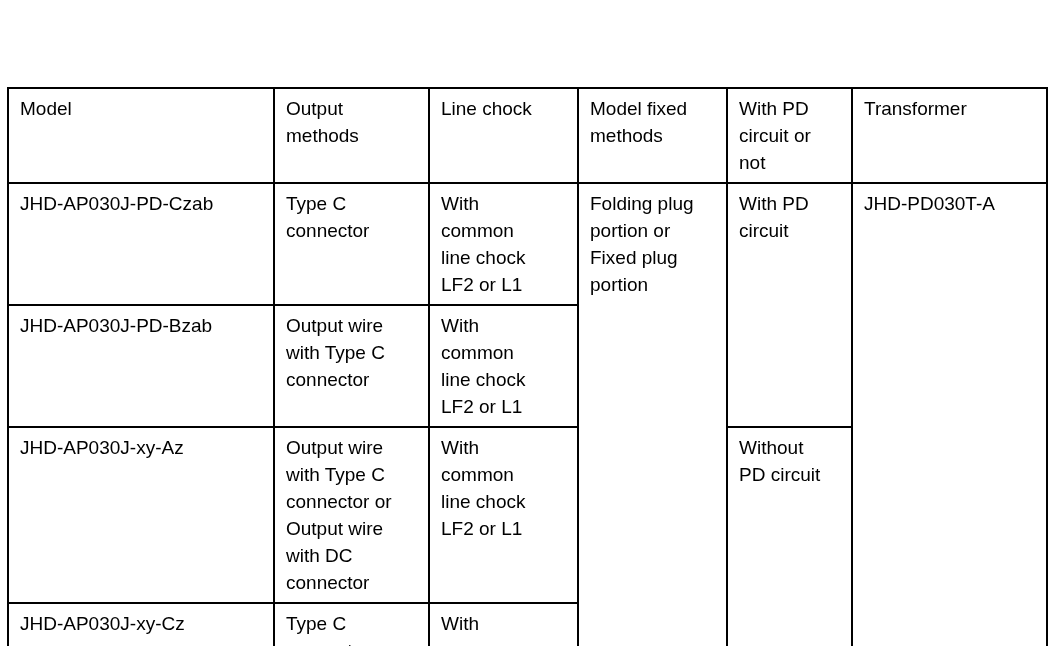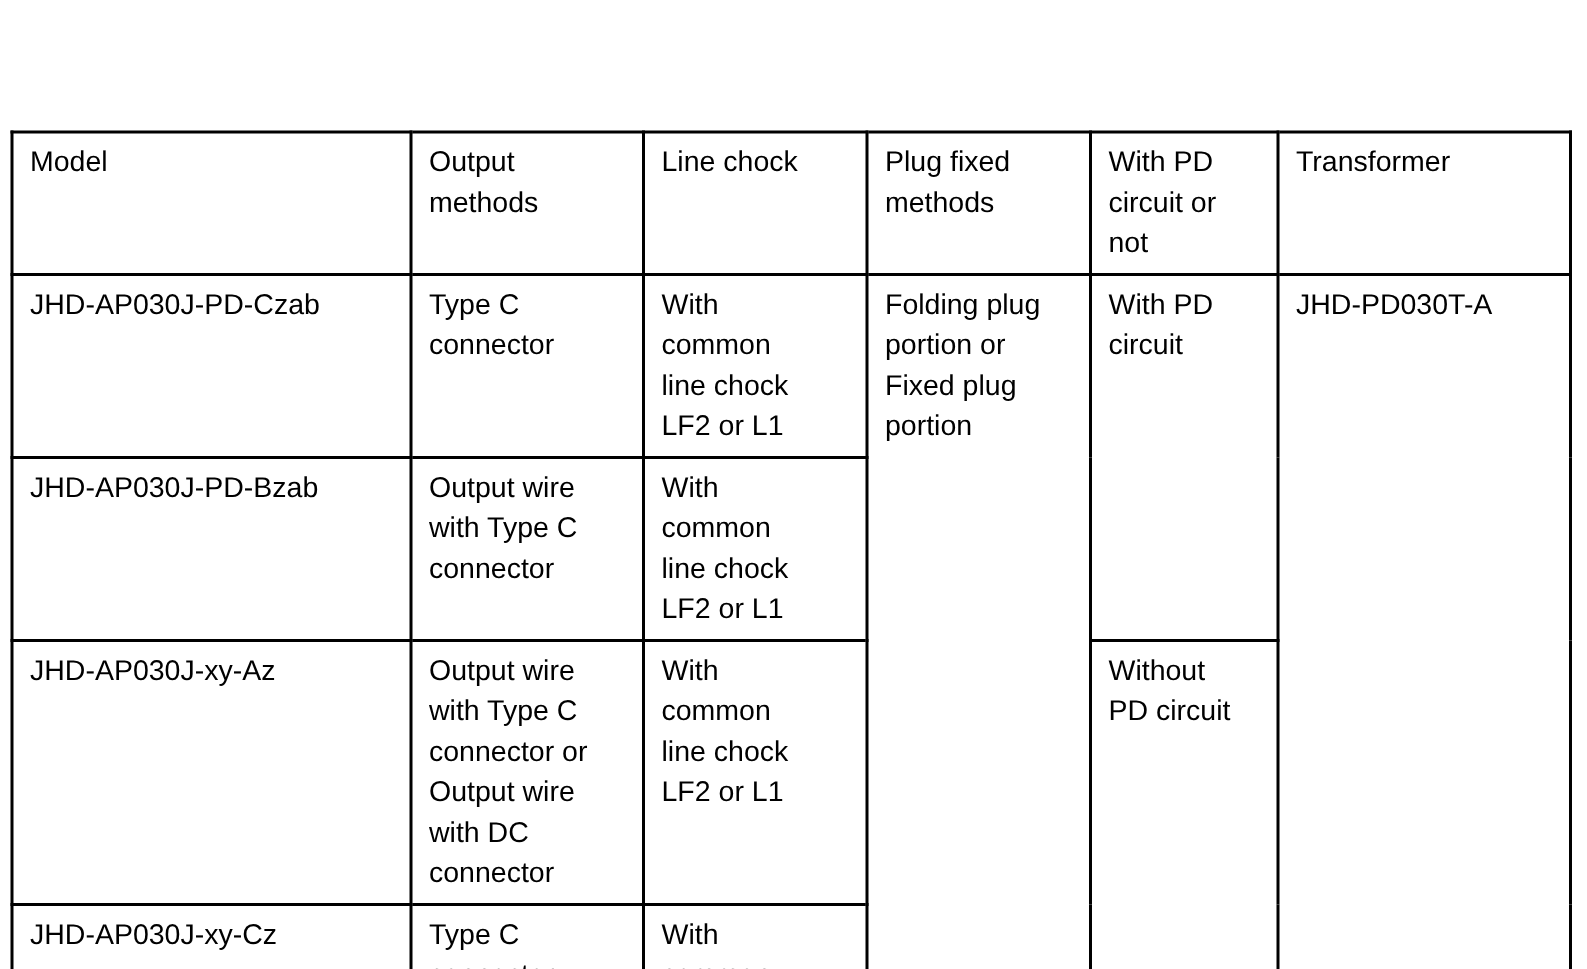--- a/index.html
+++ b/index.html
@@ -56,21 +56,21 @@
       <col style="width:149px">
       <col style="width:125px">
       <col style="width:195px">
     </colgroup>
     <tbody>
       <tr style="height:94px">
         <th>Model</th>
         <th>Output
 methods</th>
         <th>Line chock</th>
-        <th>Plug fixed
+        <th>Model fixed
 methods</th>
         <th>With PD
 circuit or
 not</th>
         <th>Transformer</th>
       </tr>
 
       <tr style="height:121px">
         <td>JHD-AP030J-PD-Czab</td>
         <td>Type C

